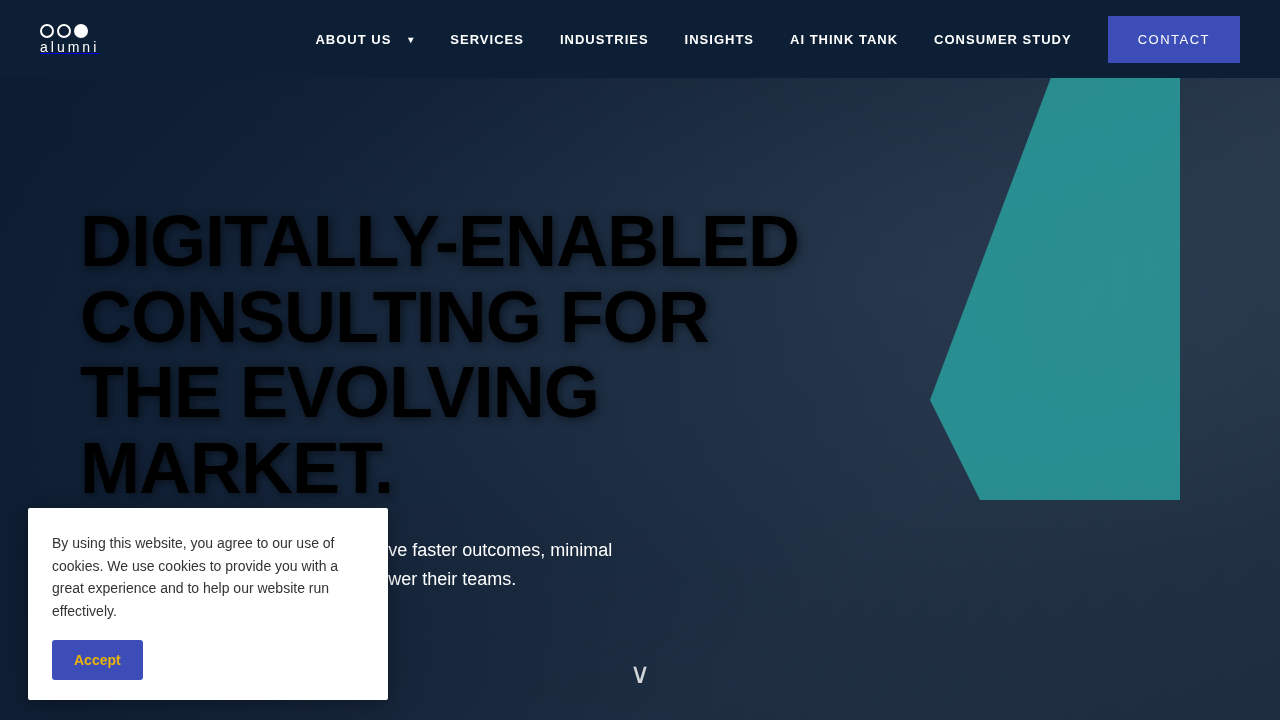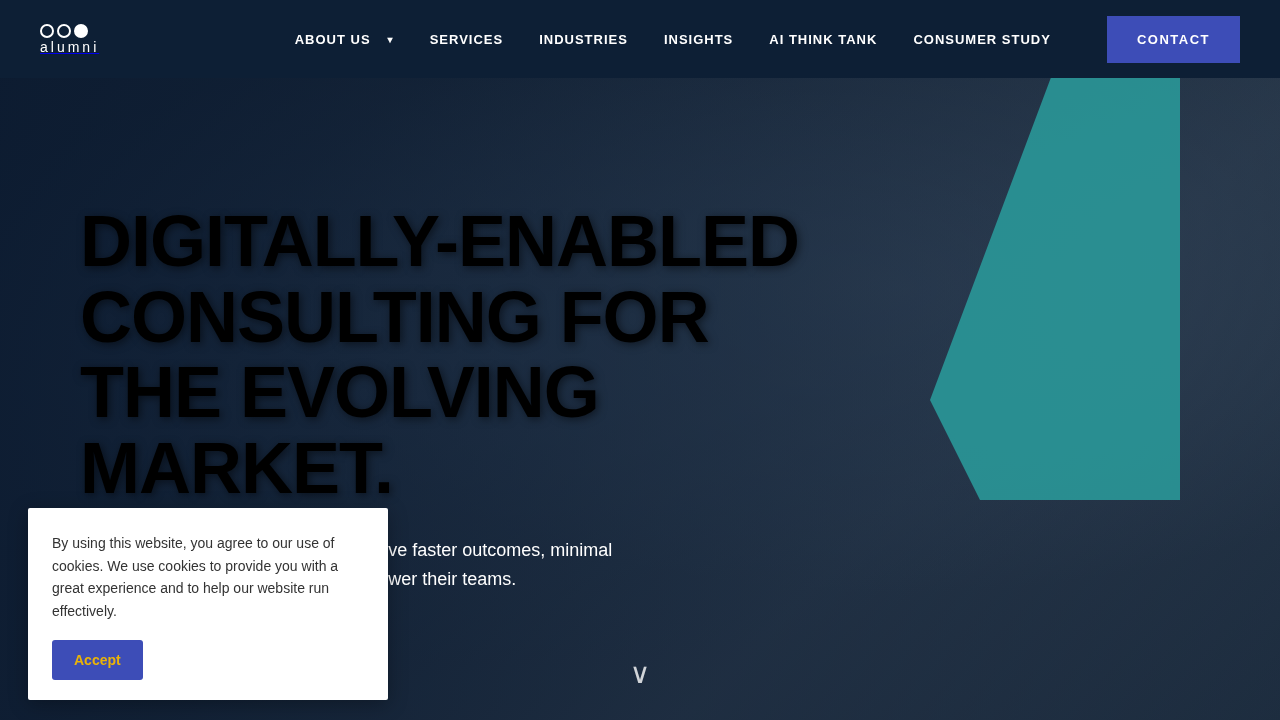--- a/index.html
+++ b/index.html
@@ -95,25 +95,24 @@
     .nav-link .chevron {
       font-size: 10px;
     }
 
     .contact-btn {
       background-color: #3d4db7;
       color: #fff;
       border: none;
       padding: 16px 30px;
       font-size: 13px;
-      font-weight: 700;
+      font-weight: 400;
       letter-spacing: 1.5px;
       text-transform: uppercase;
       cursor: pointer;
-      margin-left: 20px;
     }
 
     
     .hero {
       position: absolute;
       top: 0;
       left: 0;
       width: 1280px;
       height: 720px;
       overflow: hidden;

